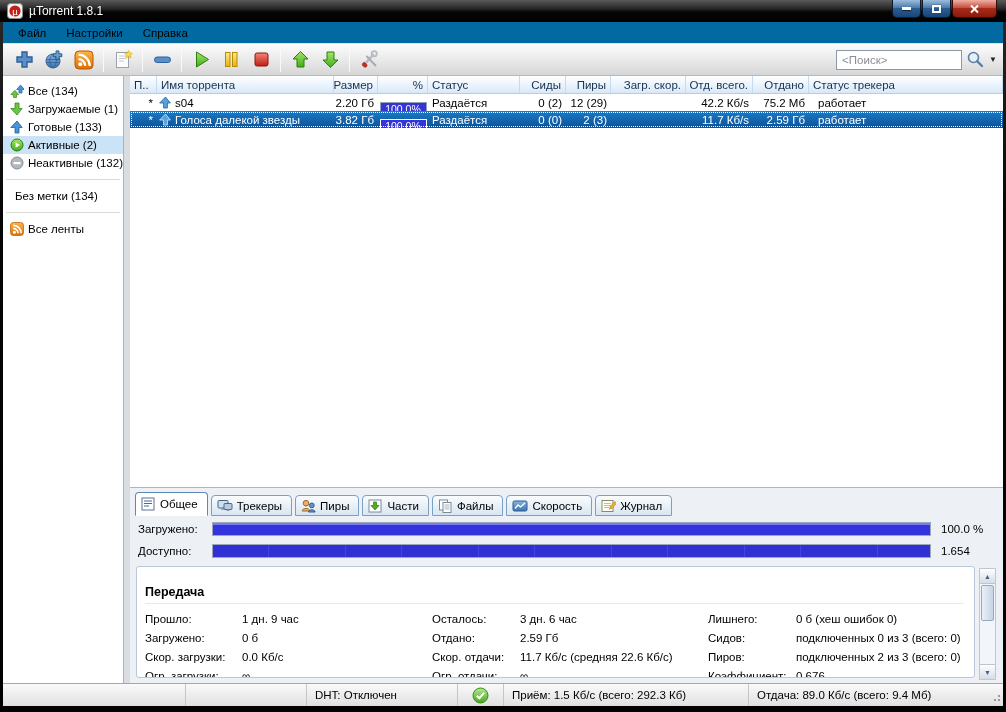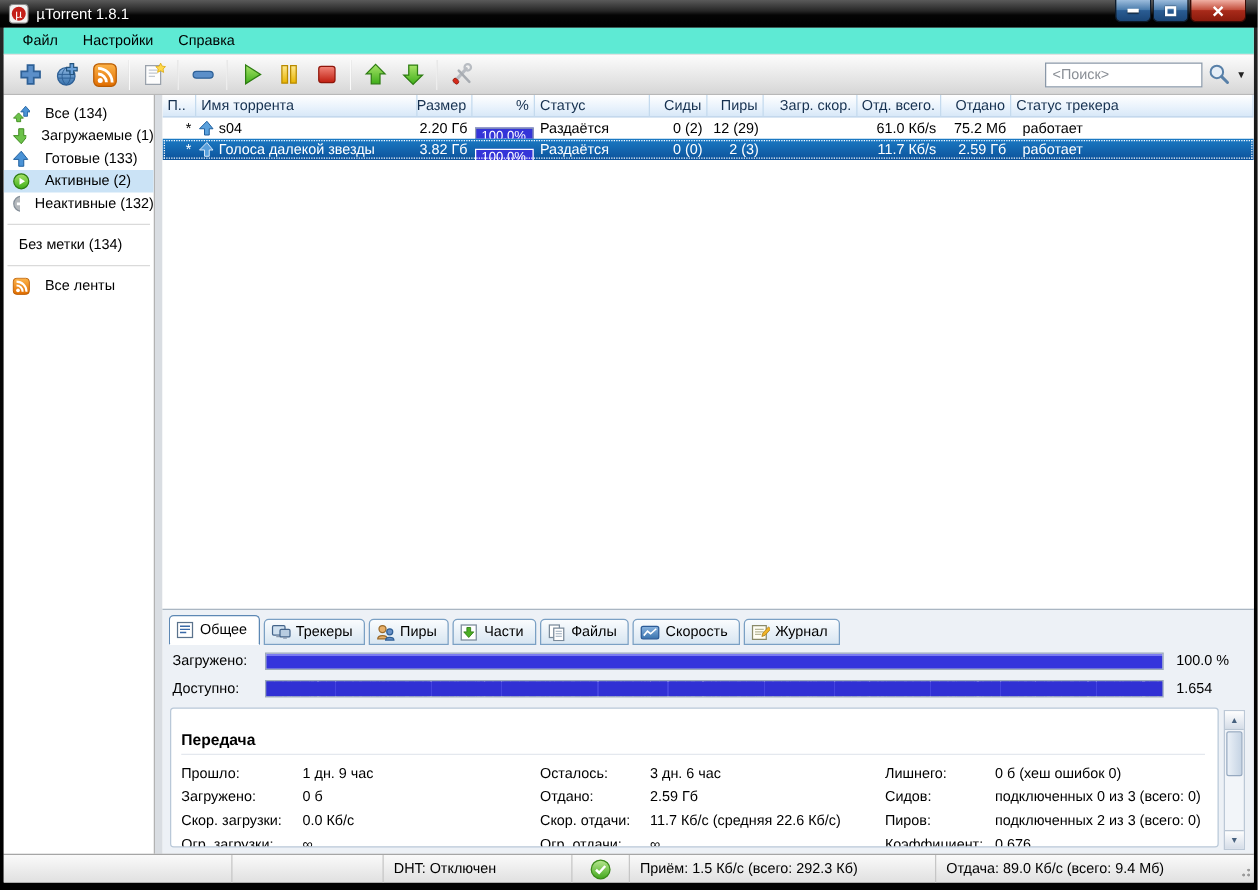--- a/index.html
+++ b/index.html
@@ -17,38 +17,38 @@
   .wbtn { width:29px; height:18px; border:1px solid #0e1c2c; border-top:none; border-radius:0 0 5px 5px;
     display:flex; align-items:center; justify-content:center;
     background:linear-gradient(#9cbcdc 0%,#4a7cac 45%,#2a5c92 50%,#1a4678 100%); }
   .wbtn.close { width:45px; background:linear-gradient(#f0b0a4 0%,#c4503e 45%,#a82a1a 50%,#8a1a0c 100%); border-color:#3a0c06; }
   .gl-min { width:9px; height:3px; background:#fff; box-shadow:0 1px 1px #123; }
   .gl-max { width:9px; height:8px; border:2px solid #fff; box-shadow:0 0 1px #123; }
 
   
   .frame { margin:0 3px; height:684px; flex:none; background:#f0f0f0; display:flex; flex-direction:column; }
 
-  .menubar { height:22px; flex:none; background:#5eead4; display:flex; align-items:center; padding-left:5px; border-bottom:1px solid #e2e2e2; }
+  .menubar { height:22px; flex:none; background:#0369a1; display:flex; align-items:center; padding-left:5px; border-bottom:1px solid #e2e2e2; }
   .menu-item { padding:3px 10px; }
 
   .toolbar { height:32px; flex:none; display:flex; align-items:center; padding:0 6px;
     background:linear-gradient(#fcfcfc,#e6e6e6 60%,#d6d6d6); border-bottom:1px solid #b8b8b8; }
   .tbtn { width:30px; height:27px; display:flex; align-items:center; justify-content:center; border-radius:3px; }
   .tsep { width:1px; height:24px; background:#bcbcbc; border-right:1px solid #fafafa; margin:0 4px; }
   .tb-spacer { flex:1; }
   .search-box { width:126px; height:20px; border:1px solid #8a98a8; background:#fff; padding:0 5px; font-size:11.5px; font-family:"Liberation Sans",sans-serif; color:#333; }
   .search-box::placeholder { color:#8a8f96; }
   .search-btn { width:26px; height:24px; display:flex; align-items:center; justify-content:center; }
   .search-caret { font-size:8px; color:#222; margin-left:1px; }
 
   
   .main { height:607px; flex:none; display:flex; }
 
   .sidebar { width:121px; flex:none; background:#fff; border-right:1px solid #b2b2b2; padding-top:6px; overflow:hidden; }
-  .side-item { height:18px; display:flex; align-items:center; gap:12px; padding-left:7px; white-space:nowrap; }
+  .side-item { height:18px; display:flex; align-items:center; gap:4px; padding-left:7px; white-space:nowrap; }
   .side-item.sel { background:#cbe3f6; }
   .side-sep { border-top:1px solid #dadada; margin:7px 3px; }
   .side-plain { height:18px; display:flex; align-items:center; padding-left:12px; white-space:nowrap; }
   .splitter-v { width:6px; flex:none; background:#d9dde2; }
 
   .content { flex:1; display:flex; flex-direction:column; min-width:0; }
 
   
   .tgrid { display:grid; grid-template-columns:27px 177px 44px 50px 92px 46px 45px 75px 67px 56px 1fr; }
   .list { flex:1; background:#fff; display:flex; flex-direction:column; overflow:hidden; }
@@ -330,21 +330,21 @@
               <span>s04</span>
             </span>
             <span class="tcell r">2.20 Гб</span>
             <span class="tcell pct-cell">
                 <span class="pctbox">100.0%</span>
               </span>
             <span class="tcell">Раздаётся</span>
             <span class="tcell r">0 (2)</span>
             <span class="tcell r">12 (29)</span>
             <span class="tcell r"></span>
-            <span class="tcell r">61.0 Кб/s</span>
+            <span class="tcell r">42.2 Кб/s</span>
             <span class="tcell r">75.2 Мб</span>
             <span class="tcell" style="padding-left:9px">работает</span>
           </div>
 
           <div class="trow tgrid sel">
             <span class="tcell r">*</span>
             <span class="tcell name-cell">
               <svg width="13" height="13">
                   <path d="M4.6 12h3.8V7h3L6.5 1 .6 7h4z" fill="#5aa0dc" stroke="#d8e8f8" stroke-width=".8"></path>
                 </svg>

